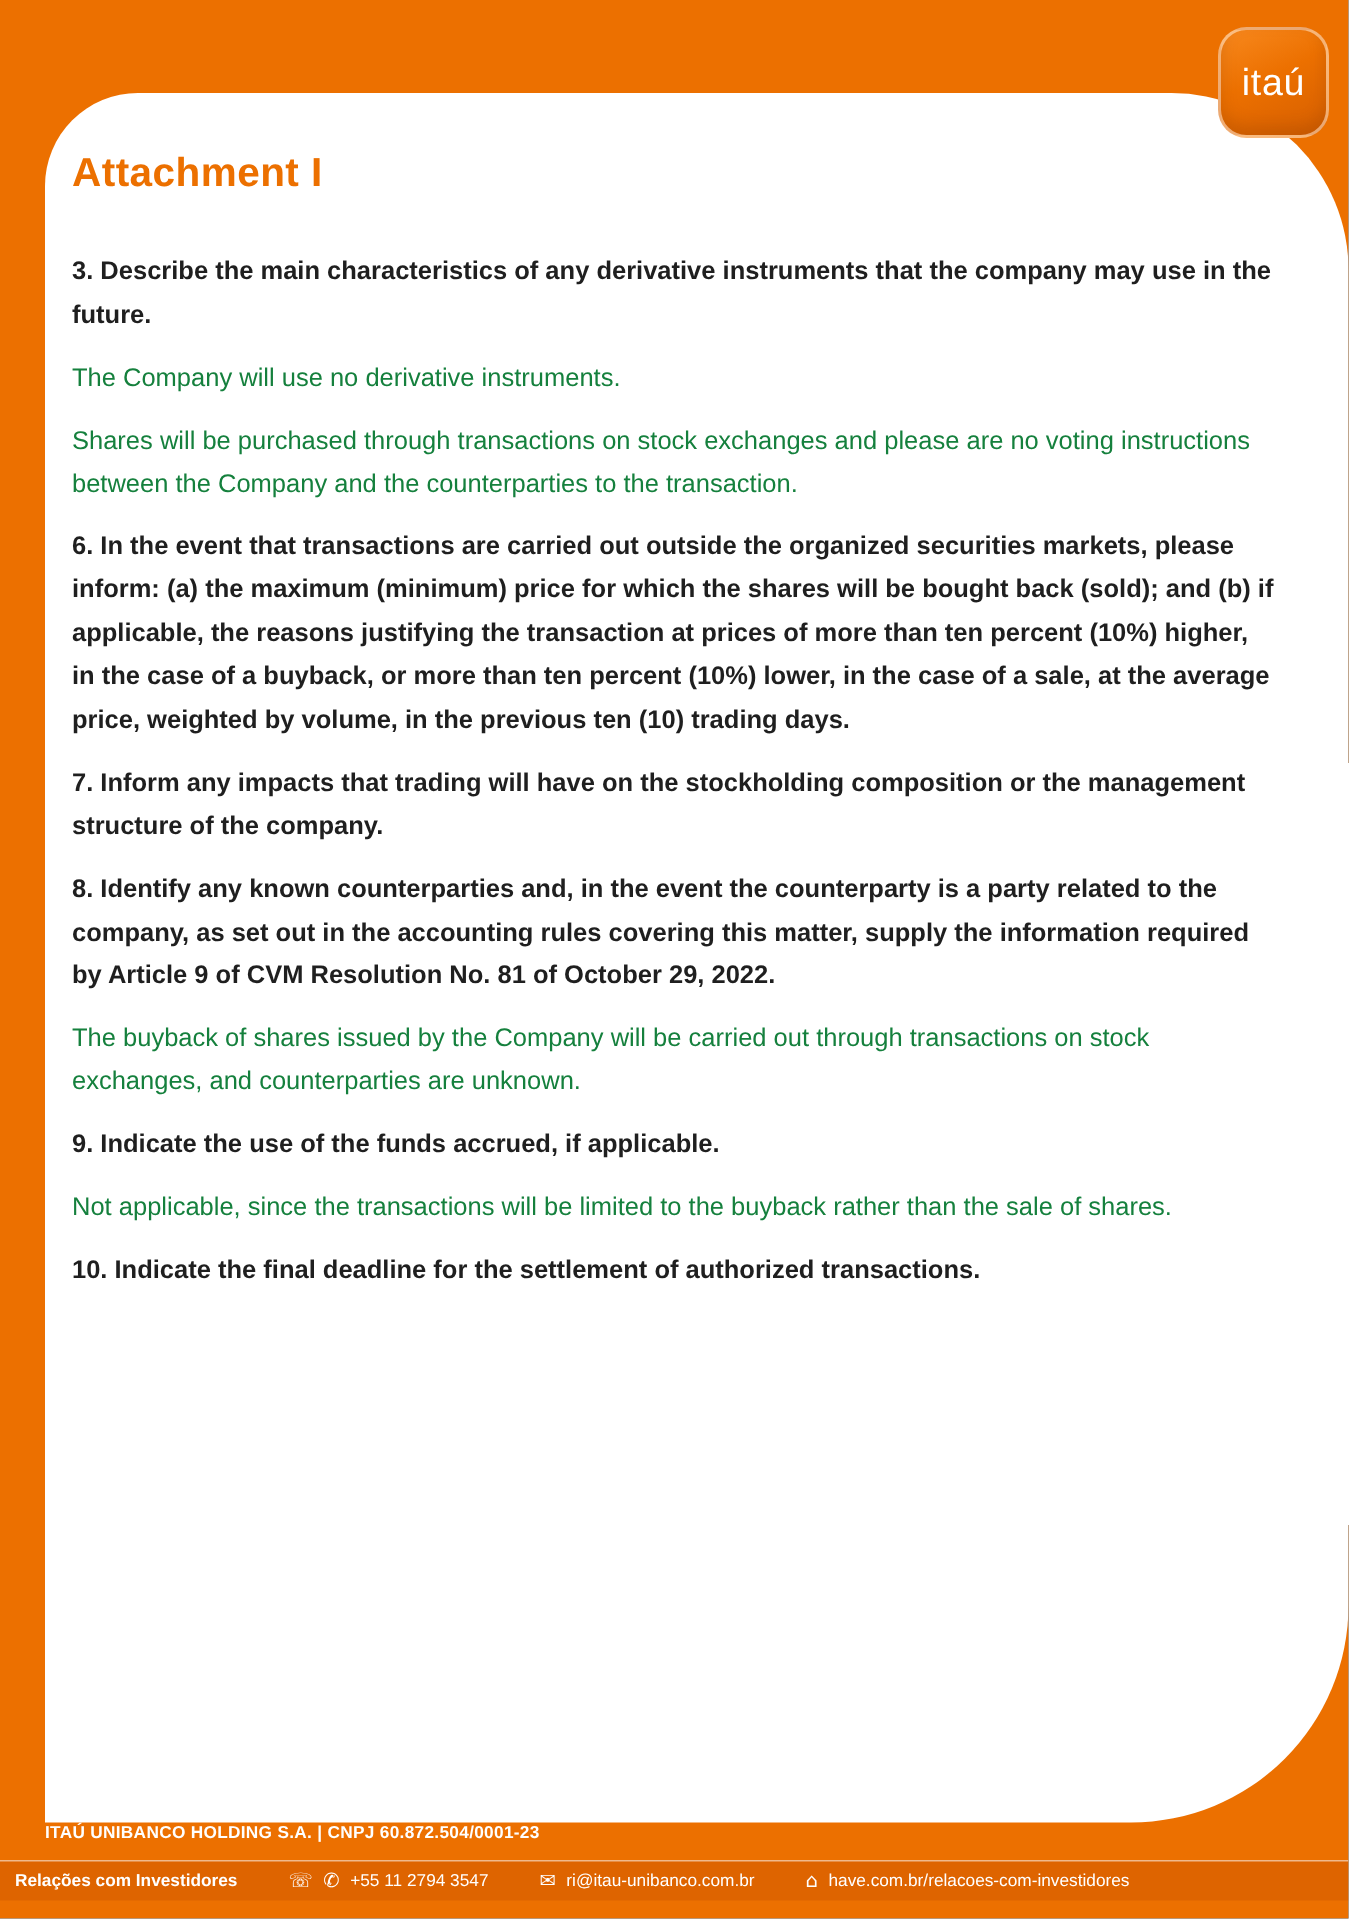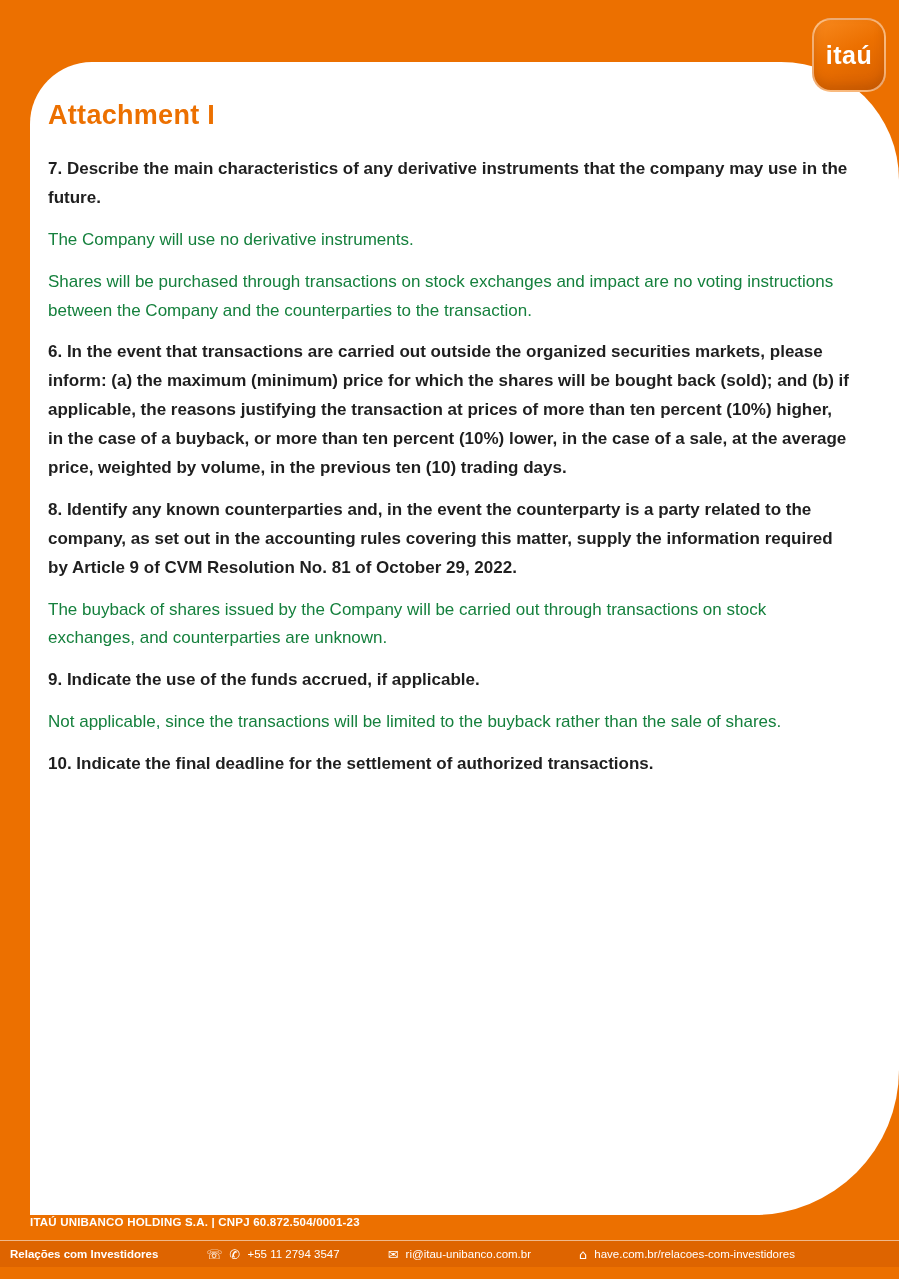--- a/index.html
+++ b/index.html
@@ -17,21 +17,21 @@
     background:#ffffff;
     border-radius:62px 118px 145px 0;
     padding:38px 50px 0 18px;
     box-sizing:border-box;
     overflow:hidden;
   }
   .page-title{
     color:#EC7000;
     font-size:27px;
     font-weight:bold;
-    margin:0 0 24px 0;
+    margin:0 0 36px 0;
     letter-spacing:.3px;
   }
   .qa p{
     margin:0 0 13px 0;
     font-size:17px;
     line-height:1.7;
   }
   .q{font-weight:bold;color:#1f1f1f;}
   .a{color:#15803d;}
   .logo{
@@ -40,21 +40,21 @@
     width:74px;height:74px;
     border-radius:19px;
     background:linear-gradient(155deg,#F8891E 0%,#EC7000 45%,#D65F00 100%);
     border:2px solid rgba(255,255,255,.45);
     box-sizing:border-box;
     display:flex;align-items:center;justify-content:center;
     box-shadow:inset 0 -6px 10px rgba(140,60,0,.25);
   }
   .logo-text{
     color:#ffffff;
-    font-weight:bold;
+    font-weight:normal;
     font-size:25px;
     letter-spacing:.5px;
   }
   .page-footer{
     position:absolute;
     left:0;right:0;bottom:0;
     height:76px;
   }
   .footer-top{
     height:37px;
@@ -64,51 +64,52 @@
     font-size:11.5px;
     font-weight:bold;
     letter-spacing:.2px;
   }
   .footer-bottom{
     height:27px;
     background:#DE6400;
     border-top:1px solid rgba(255,255,255,.55);
     display:flex;align-items:center;
     padding:0 10px;
-    gap:48px;
+    gap:34px;
     color:#ffffff;
     font-size:11.5px;
     box-sizing:border-box;
   }
   .ir-label{font-weight:bold;}
   .contact{display:flex;align-items:center;gap:7px;}
   .icon{font-family:"DejaVu Sans",sans-serif;font-size:13px;line-height:1;}
 </style>
 </head>
 <body>
 
 <div class="page">
 
   <div class="card">
     <h1 class="page-title">Attachment I</h1>
 
     <div class="qa">
-      <p class="q">7. Describe the main characteristics of any derivative instruments that the company may use in the future.</p>
+      <p class="q">3. Describe the main characteristics of any derivative instruments that the company may use in the future.</p>
       <p class="a">The Company will use no derivative instruments.</p>
     </div>
 
     <div class="qa">
-      <p class="a">Shares will be purchased through transactions on stock exchanges and impact are no voting instructions between the Company and the counterparties to the transaction.</p>
+      <p class="a">Shares will be purchased through transactions on stock exchanges and please are no voting instructions between the Company and the counterparties to the transaction.</p>
     </div>
 
     <div class="qa">
       <p class="q">6. In the event that transactions are carried out outside the organized securities markets, please inform: (a) the maximum (minimum) price for which the shares will be bought back (sold); and (b) if applicable, the reasons justifying the transaction at prices of more than ten percent (10%) higher, in the case of a buyback, or more than ten percent (10%) lower, in the case of a sale, at the average price, weighted by volume, in the previous ten (10) trading days.</p>
     </div>
 
     <div class="qa">
+      <p class="q">7. Inform any impacts that trading will have on the stockholding composition or the management structure of the company.</p>
     </div>
 
     <div class="qa">
       <p class="q">8. Identify any known counterparties and, in the event the counterparty is a party related to the company, as set out in the accounting rules covering this matter, supply the information required by Article 9 of CVM Resolution No. 81 of October 29, 2022.</p>
       <p class="a">The buyback of shares issued by the Company will be carried out through transactions on stock exchanges, and counterparties are unknown.</p>
     </div>
 
     <div class="qa">
       <p class="q">9. Indicate the use of the funds accrued, if applicable.</p>
       <p class="a">Not applicable, since the transactions will be limited to the buyback rather than the sale of shares.</p>

